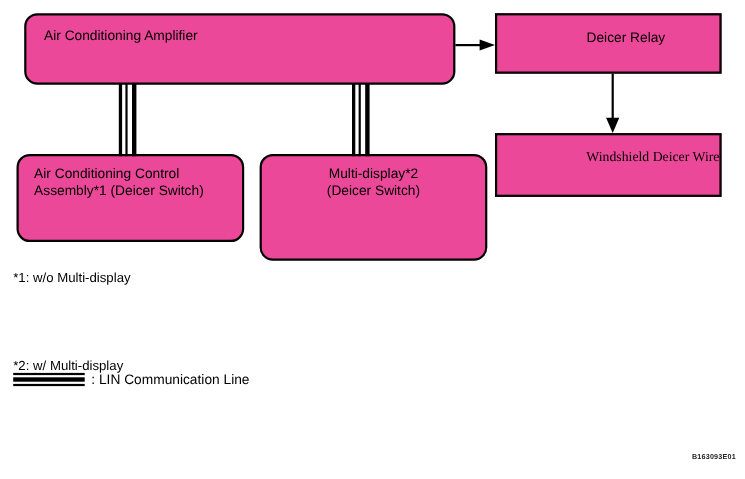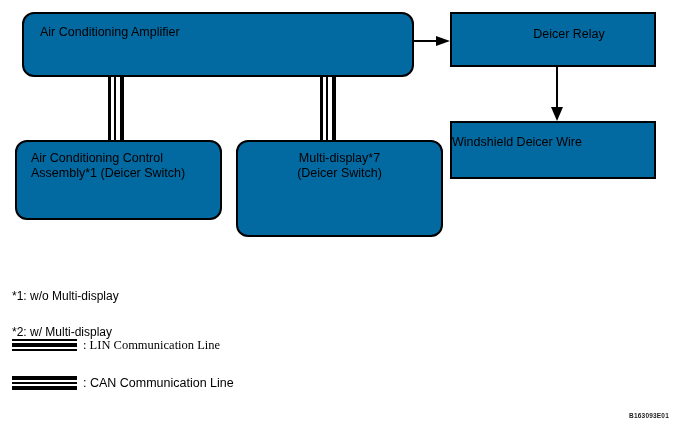--- a/index.html
+++ b/index.html
@@ -22,21 +22,21 @@
     top: 0;
     width: 677px;
     height: 435px;
   }
 
   
   .box {
     position: absolute;
     box-sizing: border-box;
     border: 2px solid #000;
-    background: #0369a1;
+    background: #ec4899;
     display: block;
   }
   .box.rounded { border-radius: 12px; }
   .box .box-label {
     position: absolute;
     font-size: 12.5px;
     line-height: 15px;
     color: #000;
     white-space: pre-line;
   }
@@ -55,21 +55,21 @@
   }
   #box-deicer-relay .box-label {
     left: 0; right: 0; top: 13px; text-align: center; margin-left: 32px;
   }
 
   
   #box-windshield-deicer-wire {
     left: 450px; top: 121px; width: 206px; height: 58px;
   }
   #box-windshield-deicer-wire .box-label {
-    left: 0; right: 0; top: 12px; text-align: left;
+    left: 0; right: 0; top: 12px; text-align: right; font-family: Liberation Serif, serif;
   }
 
   
   #box-ac-control-assembly {
     left: 15px; top: 140px; width: 207px; height: 80px;
   }
   #box-ac-control-assembly .box-label {
     left: 14px; top: 9px; text-align: left;
   }
 
@@ -140,32 +140,32 @@
     border-top: 14px solid #000;
   }
 
   
   .footnote {
     position: absolute;
     font-size: 12px;
     line-height: 14px;
     white-space: nowrap;
   }
-  #footnote-1 { left: 12px; top: 245px; margin-top: 44px; }
+  #footnote-1 { left: 12px; top: 245px; }
   #footnote-2 { left: 12px; top: 285px; margin-top: 40px; }
 
   
   .legend-row {
     position: absolute;
     left: 12px;
     height: 22px;
     display: flex;
     align-items: center;
   }
-  #legend-lin { top: 334px; font-family: Liberation Serif, serif; }
+  #legend-lin { top: 334px; }
   #legend-can { top: 372px; }
 
   .legend-symbol {
     position: relative;
     width: 65px;
     height: 14px;
     margin-right: 6px;
     flex: 0 0 auto;
   }
   .legend-symbol i {
@@ -216,21 +216,21 @@
   <div class="box" id="box-windshield-deicer-wire">
     <div class="box-label">Windshield Deicer Wire</div>
   </div>
 
   <div class="box rounded" id="box-ac-control-assembly">
     <div class="box-label">Air Conditioning Control
 Assembly*1 (Deicer Switch)</div>
   </div>
 
   <div class="box rounded" id="box-multi-display">
-    <div class="box-label">Multi-display*7
+    <div class="box-label">Multi-display*2
 (Deicer Switch)</div>
   </div>
 
   <div class="bus-v" id="connector-lin-bus">
     <i class="s1"></i>
     <i class="s2"></i>
     <i class="s3"></i>
   </div>
 
   <div class="bus-v" id="connector-can-bus">
@@ -254,24 +254,16 @@
 
   <div class="legend-row" id="legend-lin">
     <span class="legend-symbol" id="legend-symbol-lin">
       <i class="l1"></i>
       <i class="l2"></i>
       <i class="l3"></i>
     </span>
     <span class="legend-text">: LIN Communication Line</span>
   </div>
 
-  <div class="legend-row" id="legend-can">
-    <span class="legend-symbol" id="legend-symbol-can">
-      <i class="l1"></i>
-      <i class="l2"></i>
-      <i class="l3"></i>
-    </span>
-    <span class="legend-text">: CAN Communication Line</span>
-  </div>
 
   <div id="figure-code">B163093E01</div>
 
 </div>
 
 </body></html>

